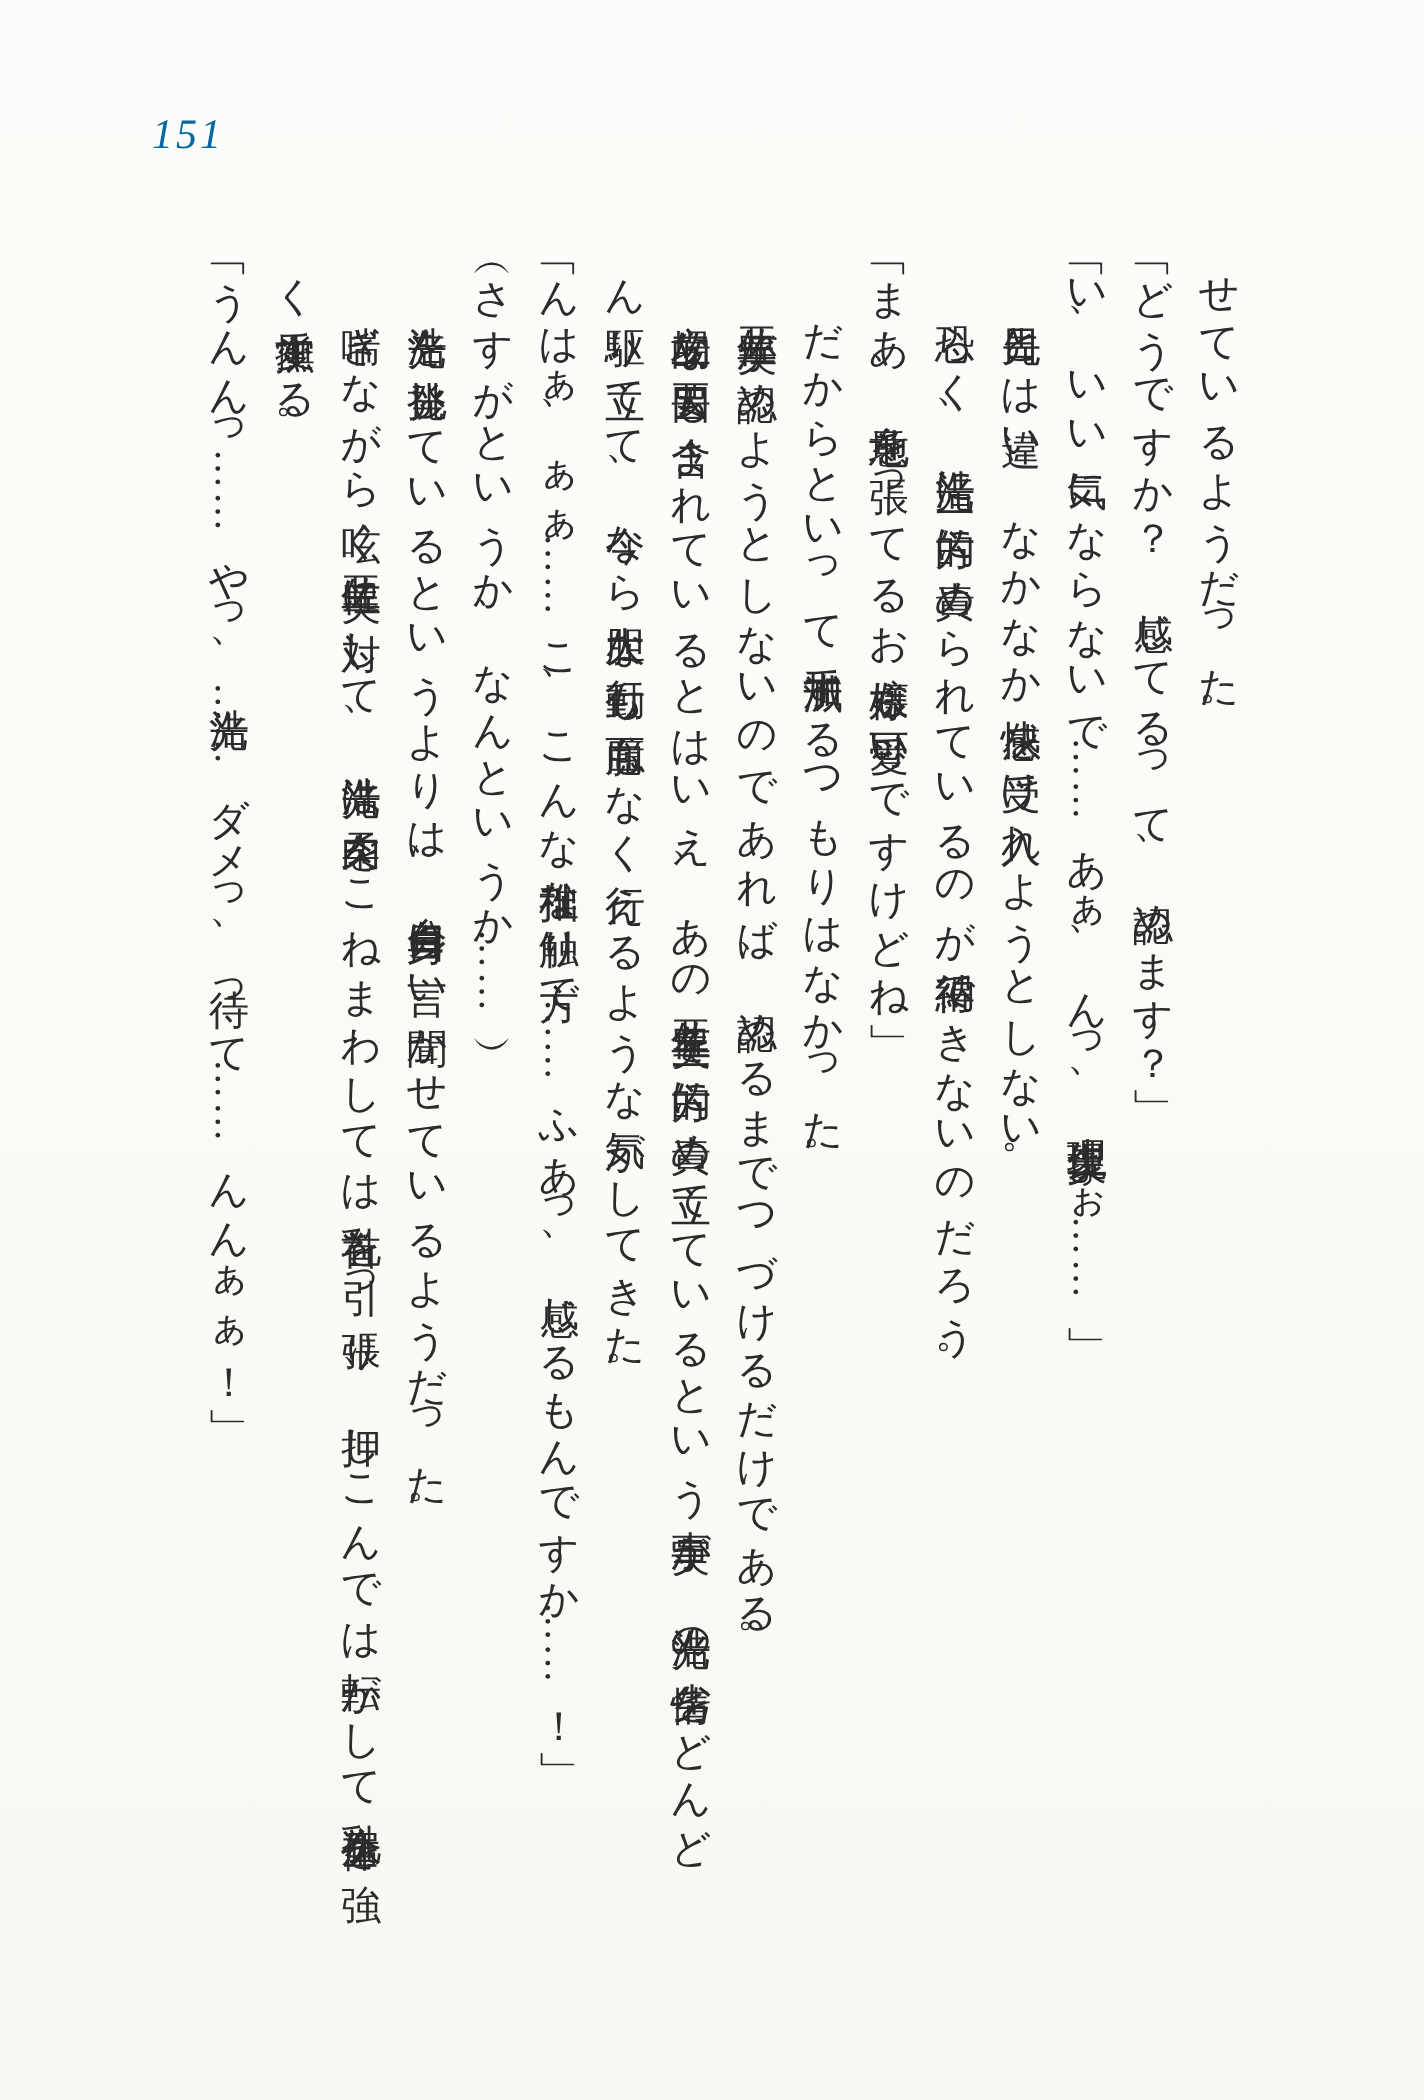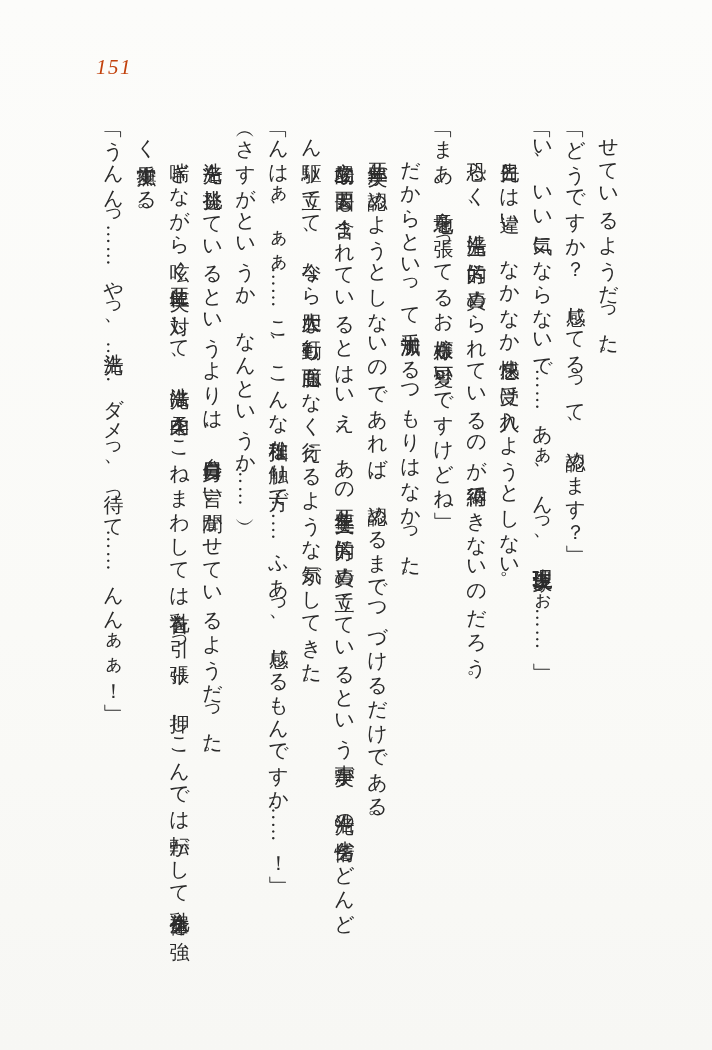--- a/index.html
+++ b/index.html
@@ -14,24 +14,24 @@
     background: linear-gradient(180deg, #fcfcfa 0%, #fafaf7 60%, #f7f7f4 100%);
     font-family: "Liberation Serif", "DejaVu Serif", serif;
   }
   .page {
     position: absolute;
     inset: 0;
   }
   .page-number {
     position: absolute;
     top: 55px;
-    left: 96px;
+    left: 76px;
     font-size: 21px;
     font-style: italic;
-    color: #c2410c;
+    color: #0369a1;
     letter-spacing: 1.5px;
   }
   .text-block {
     position: absolute;
     top: 125px;
     right: 87px;
     height: 820px;
     writing-mode: vertical-rl;
     text-orientation: mixed;
     font-size: 20px;

